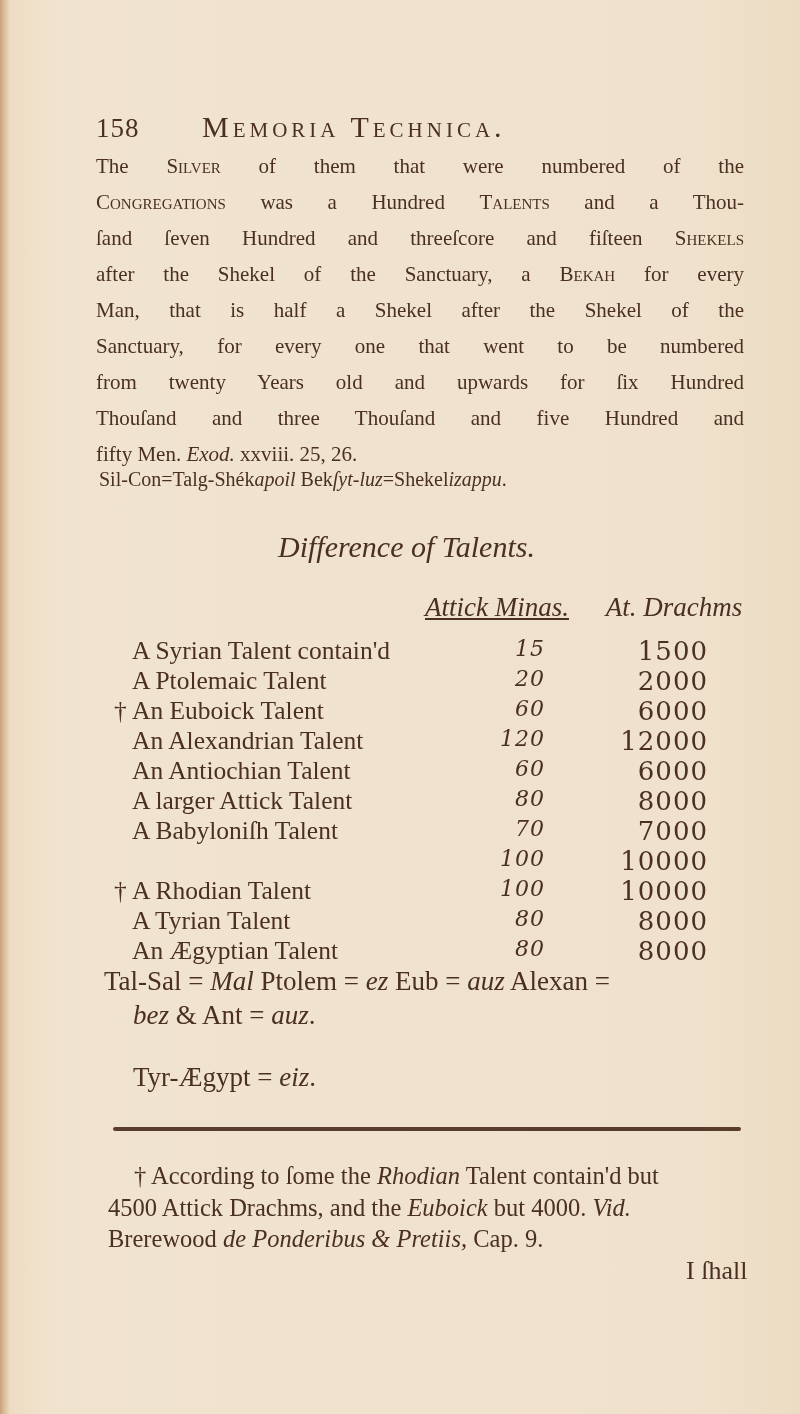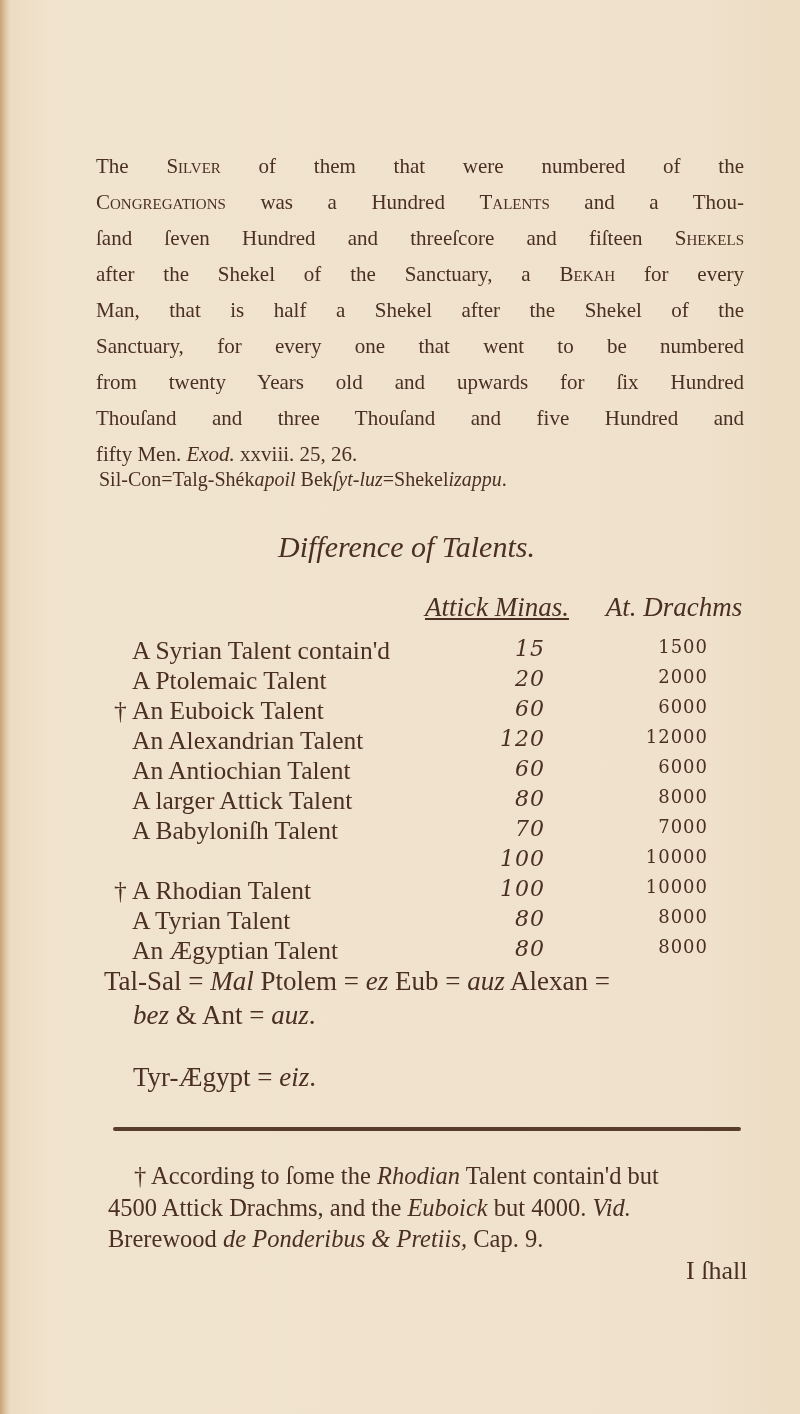--- a/index.html
+++ b/index.html
@@ -25,31 +25,35 @@
     i { font-style: italic; }
     .mnemonic1 { left: 99px; top: 468px; font-size: 20px; }
     .diff-title { left: 278px; top: 530px; font-size: 30px; font-style: italic; }
     .col-heads { left: 425px; top: 592px; font-size: 27px; font-style: italic; }
     .col-heads span { display: inline-block; }
     .table { left: 80px; top: 592px; width: 680px; }
     .row { position: absolute; left: 0; height: 30px; font-size: 25.5px; width: 680px; }
     .row .dag { position: absolute; left: 0; top: 0; width: 14px; }
     .row .name { position: absolute; left: 52px; top: 0; }
     .row .minas { position: absolute; left: 385px; width: 80px; text-align: right; top: 0; font-family: "DejaVu Serif", serif; font-size: 22px; letter-spacing: 1px; font-style: italic; }
-    .row .drachms { position: absolute; left: 516px; width: 112px; text-align: right; top: 0; font-family: "DejaVu Serif", serif; font-size: 18px; letter-spacing: 1px; }
+    .row .drachms { position: absolute; left: 516px; width: 112px; text-align: right; top: 0; font-family: "DejaVu Serif", serif; font-size: 26px; letter-spacing: 1px; }
     .mn { font-size: 27px; }
     .rule { left: 113px; top: 1127px; width: 628px; height: 4px; background: #5a3c2c; border-radius: 2px; }
     .footnote { left: 108px; font-size: 24.5px; }
     .catch { left: 686px; top: 1256px; font-size: 26px; }
   </style>
 </head>
 <body>
 
 <div class="page">
 
+  <div class="abs header">
+    <span class="pn">158</span>
+    <span class="rt sc">Memoria Technica.</span>
+  </div>
 
   <div class="abs body-text">
     <span class="line"><span>The </span><span class="sc">Silver</span><span> of them that were numbered of the</span></span>
     <span class="line"><span class="sc">Congregations</span><span> was a Hundred </span><span class="sc">Talents</span><span> and a Thou-</span></span>
     <span class="line"><span>ſand ſeven Hundred and threeſcore and fiſteen </span><span class="sc">Shekels</span></span>
     <span class="line"><span>after the Shekel of the Sanctuary, a </span><span class="sc">Bekah</span><span> for every</span></span>
     <span class="line"><span>Man, that is half a Shekel after the Shekel of the</span></span>
     <span class="line"><span>Sanctuary, for every one that went to be numbered</span></span>
     <span class="line"><span>from twenty Years old and upwards for ſix Hundred</span></span>
     <span class="line"><span>Thouſand and three Thouſand and five Hundred and</span></span>

